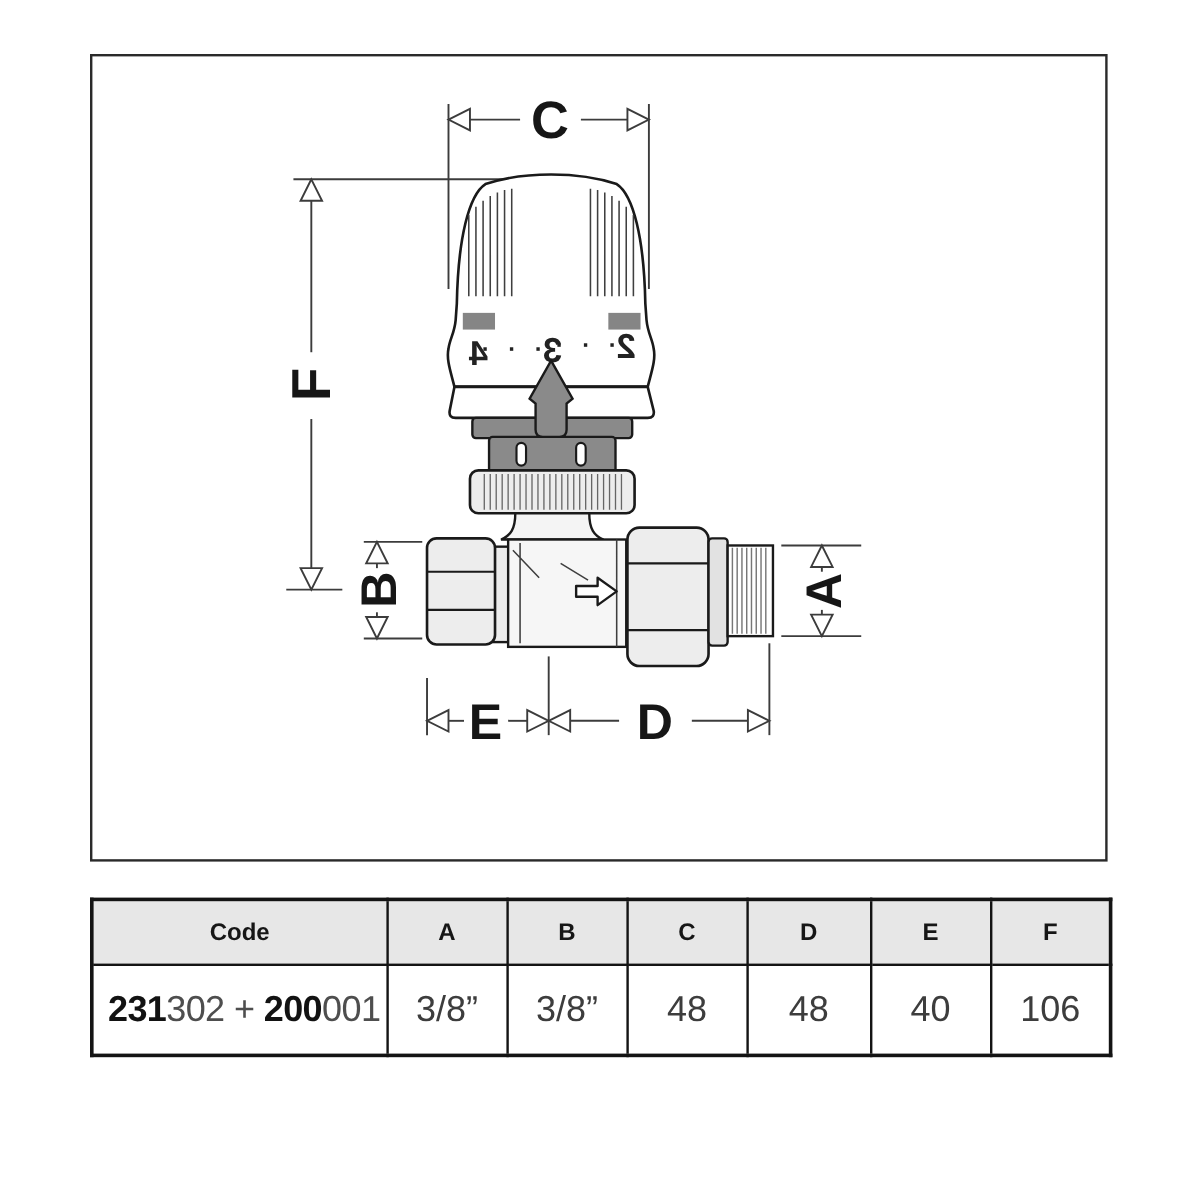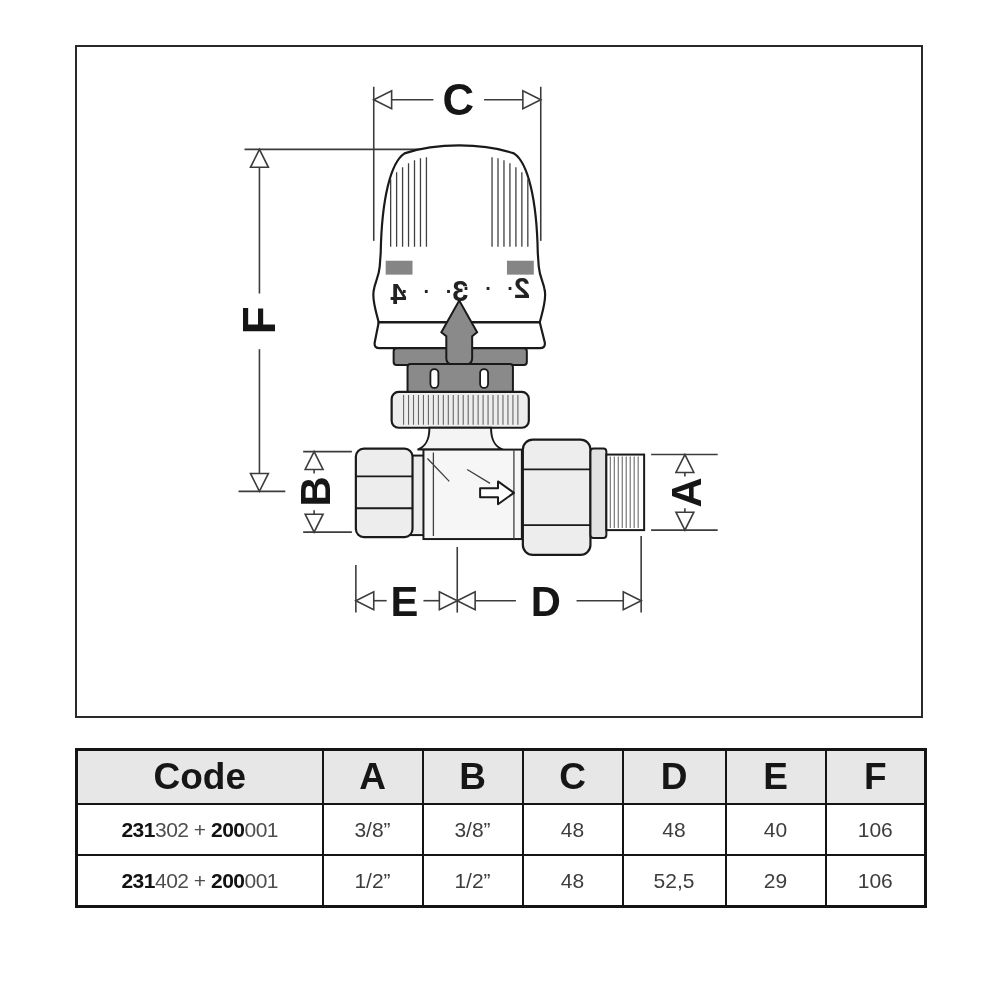--- a/index.html
+++ b/index.html
@@ -22,24 +22,24 @@
             font-size:29px;fill:#222;}
   .dial-dots{font-family:"Liberation Sans",sans-serif;font-weight:bold;
              font-size:20px;fill:#222;letter-spacing:5px;}
 
   
   .dim-table{position:absolute;left:75px;top:748px;width:849px;
              border-collapse:collapse;table-layout:fixed;
              font-family:"Liberation Sans",sans-serif;}
   .dim-table,.dim-table th,.dim-table td{border:2.5px solid #141414;}
   .dim-table{border-width:3px;}
-  .dim-table th{background:#e7e7e7;font-size:37px;font-weight:bold;
+  .dim-table th{background:#e7e7e7;font-size:20px;font-weight:bold;
                 color:#161616;height:52px;text-align:center;padding:0;}
   .dim-table td{background:#fff;height:49px;text-align:center;
-                vertical-align:middle;font-size:21px;color:#3d3d3d;padding:0;}
+                vertical-align:middle;font-size:30px;color:#3d3d3d;padding:12px;}
   .code-cell{font-size:27px;letter-spacing:-0.5px;white-space:nowrap;}
   .seg-bold{font-weight:bold;color:#121212;}
   .seg-light{font-weight:normal;color:#4e4e4e;}
   .watermark{position:absolute;background:#ffffff;opacity:0.5;border-radius:3px;}
 </style>
 </head>
 <body>
 
 <div class="page">
 
@@ -182,24 +182,15 @@
     <tbody>
         <tr>
           <td class="code-cell"><span class="seg-bold">231</span><span class="seg-light">302 + </span><span class="seg-bold">200</span><span class="seg-light">001</span></td>
           <td>3/8”</td>
           <td>3/8”</td>
           <td>48</td>
           <td>48</td>
           <td>40</td>
           <td>106</td>
         </tr>
-        <tr>
-          <td class="code-cell"><span class="seg-bold">231</span><span class="seg-light">402 + </span><span class="seg-bold">200</span><span class="seg-light">001</span></td>
-          <td>1/2”</td>
-          <td>1/2”</td>
-          <td>48</td>
-          <td>52,5</td>
-          <td>29</td>
-          <td>106</td>
-        </tr>
       </tbody>
   </table>
 </div>
 
 </body></html>

